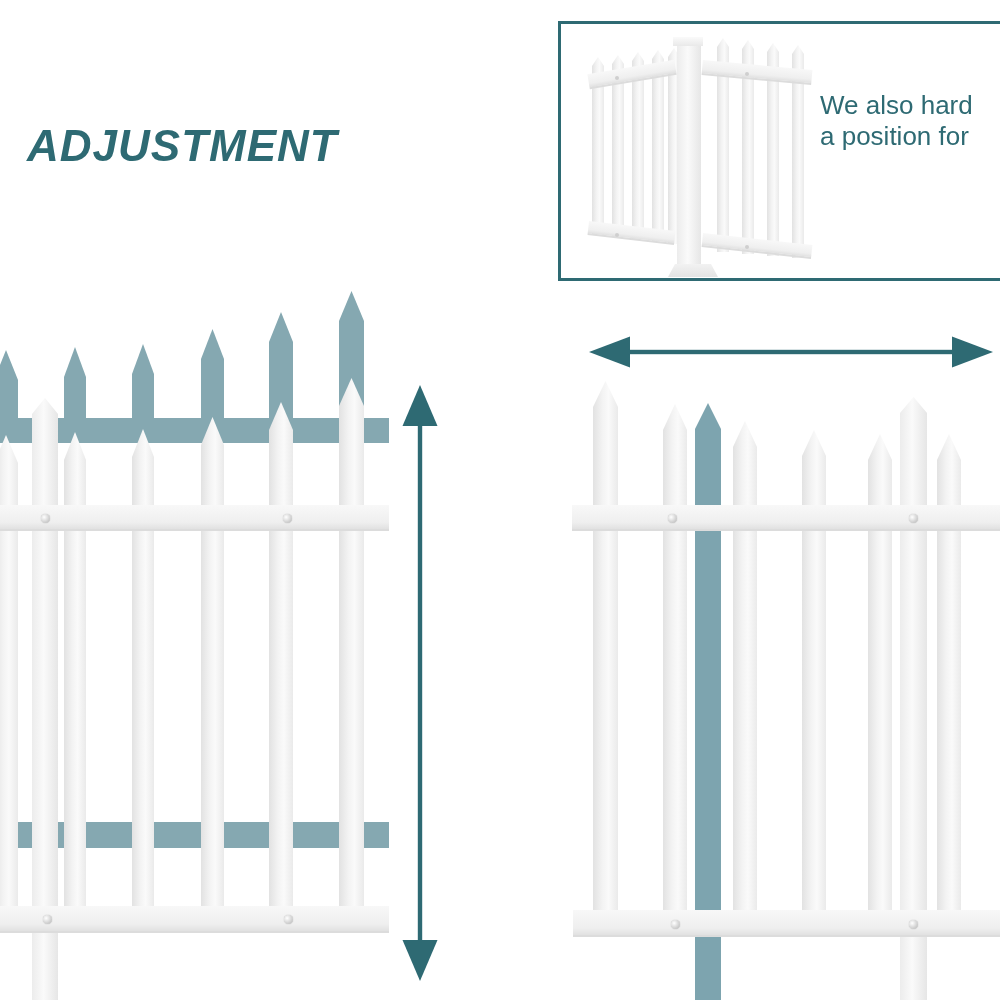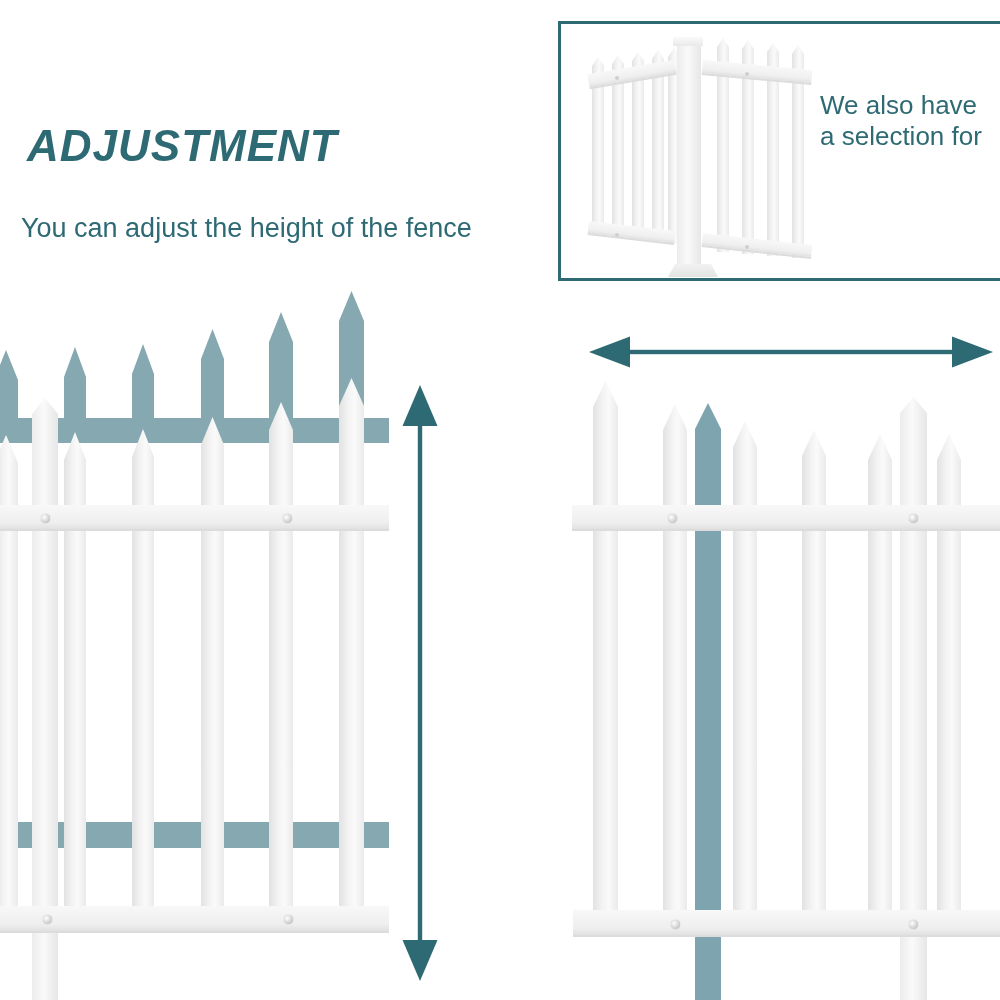--- a/index.html
+++ b/index.html
@@ -56,21 +56,20 @@
   .harrow{position:absolute;left:25px;top:33px;z-index:7;}
 </style>
 </head>
 <body>
 
 <div class="canvas">
 
   <div>
     <h1 class="title">ADJUSTMENT</h1>
     <div class="subtitle">
-      <div>You can adjust the height of the fence</div>
     </div>
   </div>
 
   <div class="callout">
     <div class="callout-fence" id="calloutFence">
         <div class="wpk" style="left: 7px; top: 22px; width: 12px; height: 178px; clip-path: polygon(50% 0px, 100% 9px, 100% 100%, 0px 100%, 0px 9px); z-index: 1;"></div>
         <div class="wpk" style="left: 27px; top: 20px; width: 12px; height: 182px; clip-path: polygon(50% 0px, 100% 9px, 100% 100%, 0px 100%, 0px 9px); z-index: 1;"></div>
         <div class="wpk" style="left: 47px; top: 17px; width: 12px; height: 187px; clip-path: polygon(50% 0px, 100% 9px, 100% 100%, 0px 100%, 0px 9px); z-index: 1;"></div>
         <div class="wpk" style="left: 67px; top: 15px; width: 12px; height: 191px; clip-path: polygon(50% 0px, 100% 9px, 100% 100%, 0px 100%, 0px 9px); z-index: 1;"></div>
         <div class="wpk" style="left: 83px; top: 13px; width: 12px; height: 196px; clip-path: polygon(50% 0px, 100% 9px, 100% 100%, 0px 100%, 0px 9px); z-index: 1;"></div>
@@ -84,22 +83,22 @@
         <div class="rail" style="left: 3px; top: 32px; width: 88px; height: 15px; z-index: 4; transform: rotate(-9.5deg);"></div>
         <div class="rail" style="left: 3px; top: 191px; width: 87px; height: 14px; z-index: 4; transform: rotate(6.6deg);"></div>
         <div class="rail" style="left: 117px; top: 30px; width: 110px; height: 15px; z-index: 4; transform: rotate(5.2deg);"></div>
         <div class="rail" style="left: 117px; top: 204px; width: 110px; height: 14px; z-index: 4; transform: rotate(6.2deg);"></div>
         <div class="minidot" style="left: 30px; top: 41px; z-index: 5;"></div>
         <div class="minidot" style="left: 160px; top: 37px; z-index: 5;"></div>
         <div class="minidot" style="left: 30px; top: 198px; z-index: 5;"></div>
         <div class="minidot" style="left: 160px; top: 210px; z-index: 5;"></div>
       </div>
     <div class="callout-text">
-      <div>We also have</div>
-      <div>a selection for</div>
+      <div>We also hard</div>
+      <div>a position for</div>
     </div>
   </div>
 
   <div class="fenceL" id="fenceLeft">
     <svg class="varrow" width="44" height="610" viewBox="0 0 44 610">
       <polygon points="22,5 39.5,46 4.5,46" fill="var(--accent)"></polygon>
       <rect x="19.8" y="44" width="4.4" height="518" fill="var(--accent)"></rect>
       <polygon points="22,601 4.5,560 39.5,560" fill="var(--accent)"></polygon>
     </svg>
   <div class="gpk" style="left: -6px; top: 70px; width: 24px; height: 93px; clip-path: polygon(50% 0px, 100% 30px, 100% 100%, 0px 100%, 0px 30px); z-index: 1;"></div>

